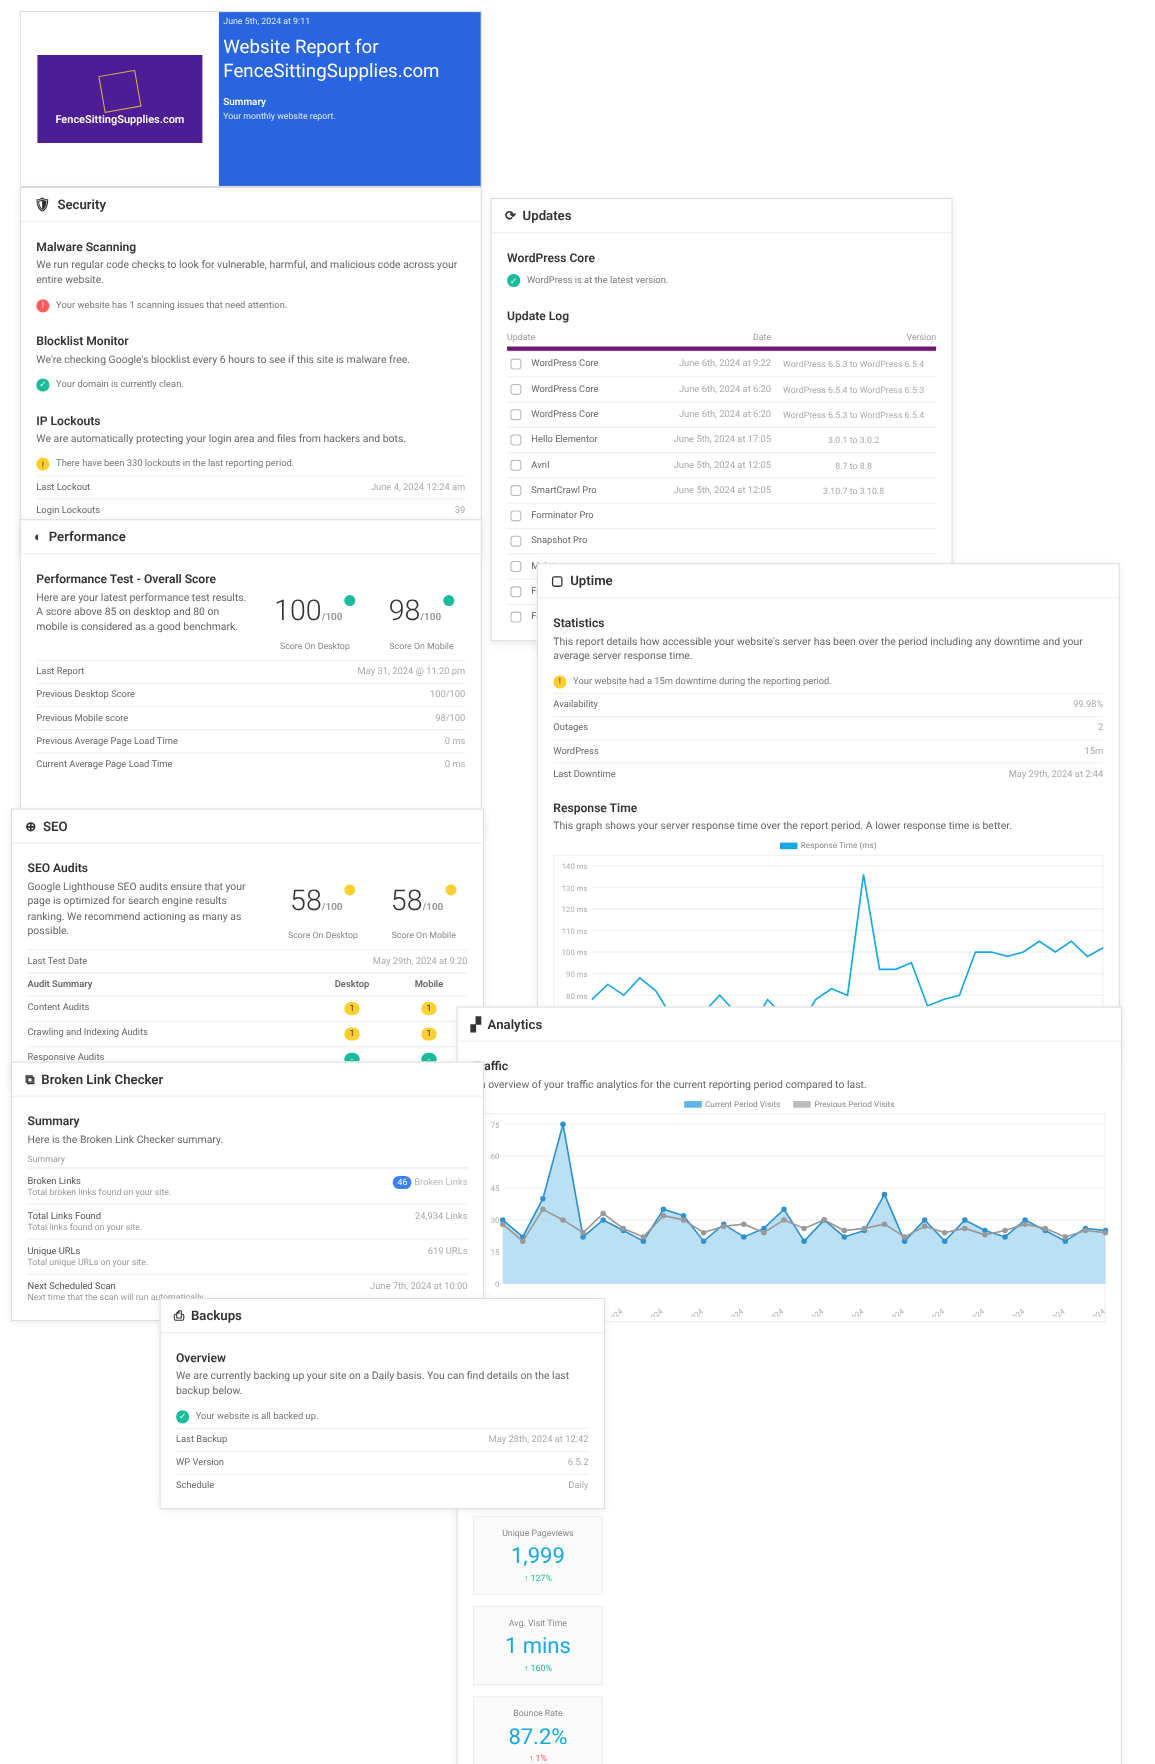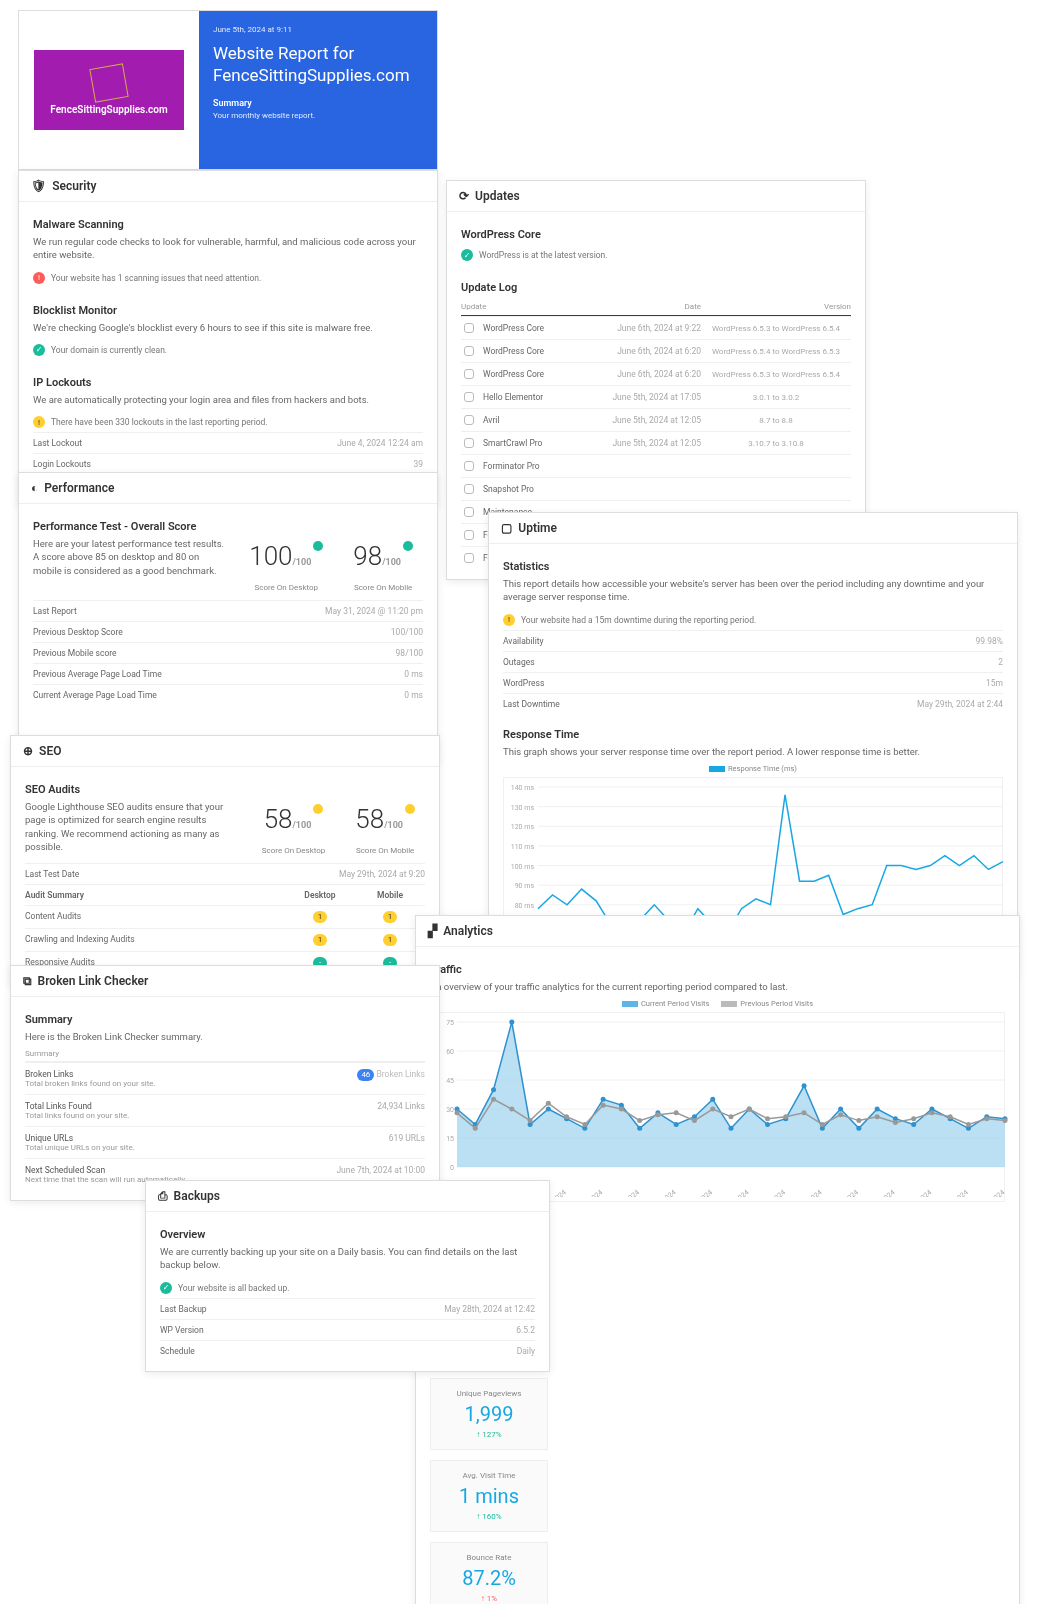--- a/index.html
+++ b/index.html
@@ -25,33 +25,33 @@
   .score .badge{display:inline-block;width:10px;height:10px;border-radius:50%;vertical-align:top;margin-left:2px;}
   .badge.g{background:#1abc9c;}
   .badge.y{background:#fecf2f;}
   .pill{display:inline-block;min-width:14px;height:12px;border-radius:6px;font-size:8px;line-height:12px;text-align:center;padding:0 4px;}
   .pill.y{background:#fecf2f;color:#333;}
   .pill.g{background:#1abc9c;color:#fff;}
   .pill.red{background:#3b82f6;color:#fff;}
   
   .hero{position:absolute;top:10px;left:18px;width:420px;height:160px;border:1px solid #ddd;display:flex;}
   .hero-left{width:180px;background:#fff;display:flex;align-items:center;justify-content:center;}
-  .logo{width:150px;height:80px;background:#a21caf;display:flex;flex-direction:column;align-items:center;justify-content:center;}
+  .logo{width:150px;height:80px;background:#4c1d95;display:flex;flex-direction:column;align-items:center;justify-content:center;}
   .logo-leaf{width:34px;height:34px;border:1px solid #d4a94e;margin-bottom:4px;transform:rotate(-10deg);}
   .logo-txt{color:#fff;font-size:10px;font-weight:600;}
-  .hero-right{flex:1;background:#2965e0;color:#fff;padding:14px;}
+  .hero-right{flex:1;background:#2965e0;color:#fff;padding:4px;}
   .hero-date{font-size:8px;opacity:.85;}
   .hero-title{font-size:17px;font-weight:400;margin:8px 0 12px;line-height:1.3;}
   .hero-sum{font-size:9px;font-weight:600;margin-bottom:3px;}
   .hero-desc{font-size:8px;opacity:.85;}
   .upd-row{display:flex;align-items:center;padding:6px 0;border-top:1px solid #f0f0f0;font-size:8.5px;color:#888;}
   .upd-row .n{flex:1;color:#666;}
   .upd-row .d{width:120px;text-align:right;color:#aaa;}
   .upd-row .v{width:150px;text-align:center;color:#aaa;font-size:8px;}
-  .upd-hdr{display:flex;padding:4px 0;font-size:8px;color:#999;border-bottom:1px solid #701a75;}
+  .upd-hdr{display:flex;padding:4px 0;font-size:8px;color:#999;border-bottom:4px solid #701a75;}
   .upd-hdr .n{flex:1;}
   .upd-hdr .d{width:120px;text-align:right;}
   .upd-hdr .v{width:150px;text-align:right;}
   .upd-ico{width:16px;display:flex;justify-content:center;margin-right:6px;}
   .circ{width:10px;height:10px;border:1px solid #bbb;border-radius:3px;}
   
   .tiles{display:flex;gap:10px;flex-wrap:wrap;flex-direction:column;}
   .tile{width:118px;height:72px;border:1px solid #eee;background:#fafafa;display:flex;flex-direction:column;align-items:center;justify-content:center;}
   .tile .tl{font-size:8px;color:#888;}
   .tile .tv{font-size:20px;color:#17a8e3;font-weight:400;margin:4px 0;}

